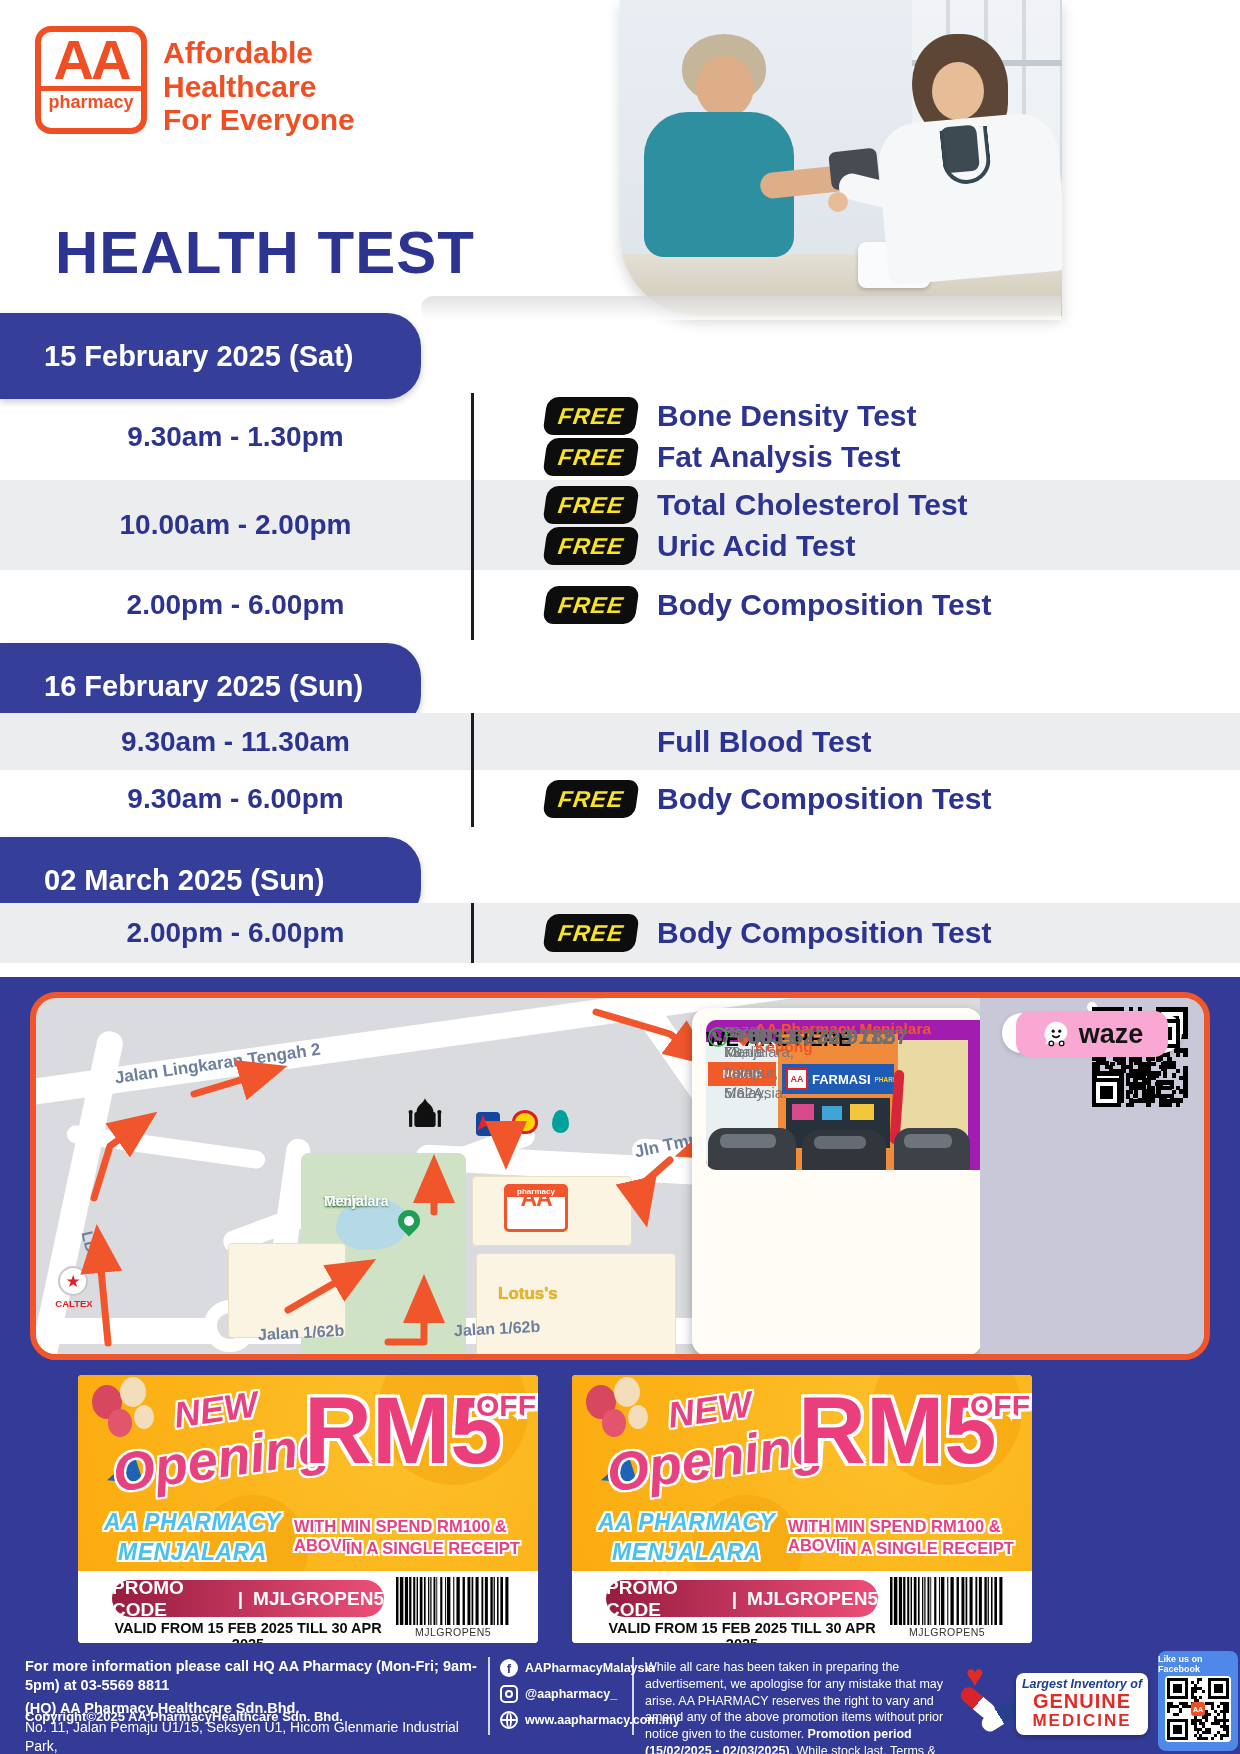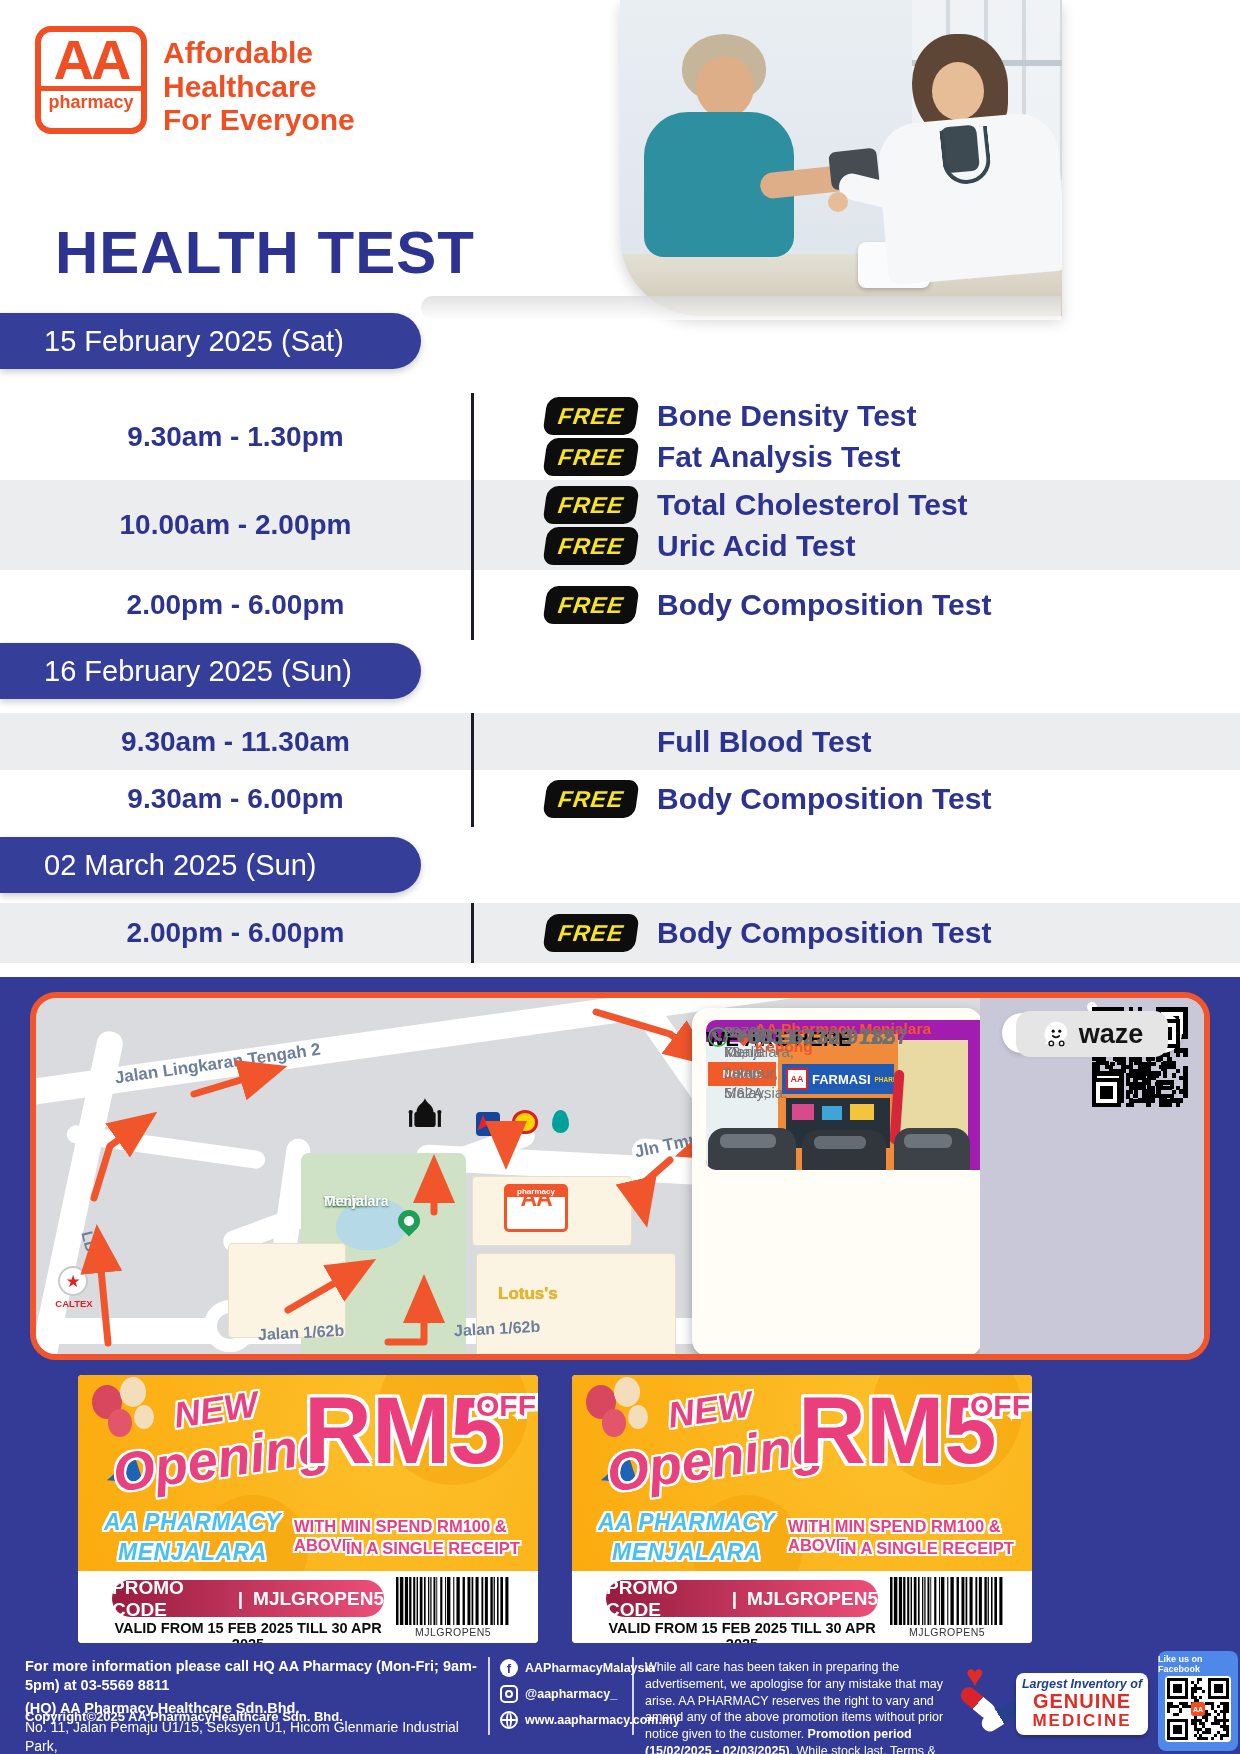--- a/index.html
+++ b/index.html
@@ -15,23 +15,23 @@
   .title{position:absolute;left:55px;top:218px;font-size:60px;font-weight:900;color:#2c3390;letter-spacing:1px;margin:0;}
 
   
   .hero{position:absolute;left:620px;top:0;width:442px;height:316px;border-bottom-left-radius:80px;overflow:hidden;
         background:linear-gradient(180deg,#e9eef3,#dde4ea);box-shadow:0 6px 14px rgba(0,0,0,.16);}
   .hero div{position:absolute;}
   .swoosh{position:absolute;left:421px;top:296px;width:640px;height:24px;border-radius:12px 0 0 12px;
           background:linear-gradient(180deg,#d9d9d9,#ffffff);opacity:.75;}
 
   
-  .banner{position:absolute;left:0;width:421px;height:56px;background:#353f99;border-radius:0 34px 34px 0;
+  .banner{position:absolute;left:0;width:421px;height:86px;background:#353f99;border-radius:0 34px 34px 0;
           display:flex;align-items:center;padding-left:44px;box-sizing:border-box;color:#fff;font-size:29px;
-          font-weight:400;box-shadow:0 3px 7px rgba(0,0,0,.2);}
+          font-weight:700;box-shadow:0 3px 7px rgba(0,0,0,.2);}
   .row{position:absolute;left:0;width:1240px;display:flex;box-sizing:border-box;}
   .row.shade{background:#ebedee;}
   .timecol{width:474px;display:flex;align-items:center;justify-content:center;border-right:3px solid #1c1c22;
            box-sizing:border-box;font-size:28px;font-weight:800;color:#2c3390;}
   .testcol{flex:1;display:flex;flex-direction:column;justify-content:center;gap:7px;padding-left:73px;}
   .test-line{display:flex;align-items:center;}
   .free{display:inline-flex;align-items:center;justify-content:center;background:#0d0d0d;color:#f7e426;
         font-style:italic;font-weight:900;font-size:23px;width:88px;height:34px;border-radius:9px;
         transform:skewX(-8deg);letter-spacing:1px;box-shadow:0 0 0 2px #0d0d0d;}
   .free.ghost{visibility:hidden;}
@@ -71,21 +71,21 @@
   .find-panel{position:absolute;right:0;top:0;height:100%;width:224px;background:#c8c8d8;
               display:flex;flex-direction:column;align-items:center;}
   .findtitle{margin-top:10px;font-size:25px;font-weight:900;font-style:italic;color:#111;}
   .qrbox{background:#fff;border-radius:10px;padding:5px;position:relative;margin-top:4px;}
   .qrbox:after{content:"";position:absolute;left:50%;bottom:-9px;transform:translateX(-50%);
                border:9px solid transparent;border-top-color:#fff;border-bottom:0;}
   .qr svg{display:block;}
   .gmpill{margin-top:15px;background:#fff;border-radius:22px;height:40px;display:flex;align-items:center;
           gap:8px;padding:0 16px;box-shadow:0 2px 5px rgba(0,0,0,.15);}
   .gmtext{color:#5f6368;font-size:19px;font-weight:600;}
-  .wazepill{margin-top:13px;background:#e5e5e5;border-radius:14px;height:46px;width:152px;display:flex;
+  .wazepill{margin-top:13px;background:#f9a8d4;border-radius:14px;height:46px;width:152px;display:flex;
             align-items:center;justify-content:center;gap:8px;}
   .wazetext{color:#141414;font-size:27px;font-weight:800;}
 
   
   .coupon{position:absolute;top:398px;width:460px;height:268px;border-radius:4px;overflow:hidden;background:#fff;}
   .c-top{position:relative;width:100%;height:196px;background:radial-gradient(circle at 70% 30%,#fdc02a,#fbab0e);}
   .c-top div,.c-top span{position:absolute;}
   .blob{background:#f4a40c;border-radius:50%;opacity:.55;}
   .pinktxt{color:#e8417f;font-weight:900;font-style:italic;
      text-shadow:-2px -2px 0 #fff,2px -2px 0 #fff,-2px 2px 0 #fff,2px 2px 0 #fff,0 -2px 0 #fff,0 2px 0 #fff,-2px 0 0 #fff,2px 0 0 #fff;}

